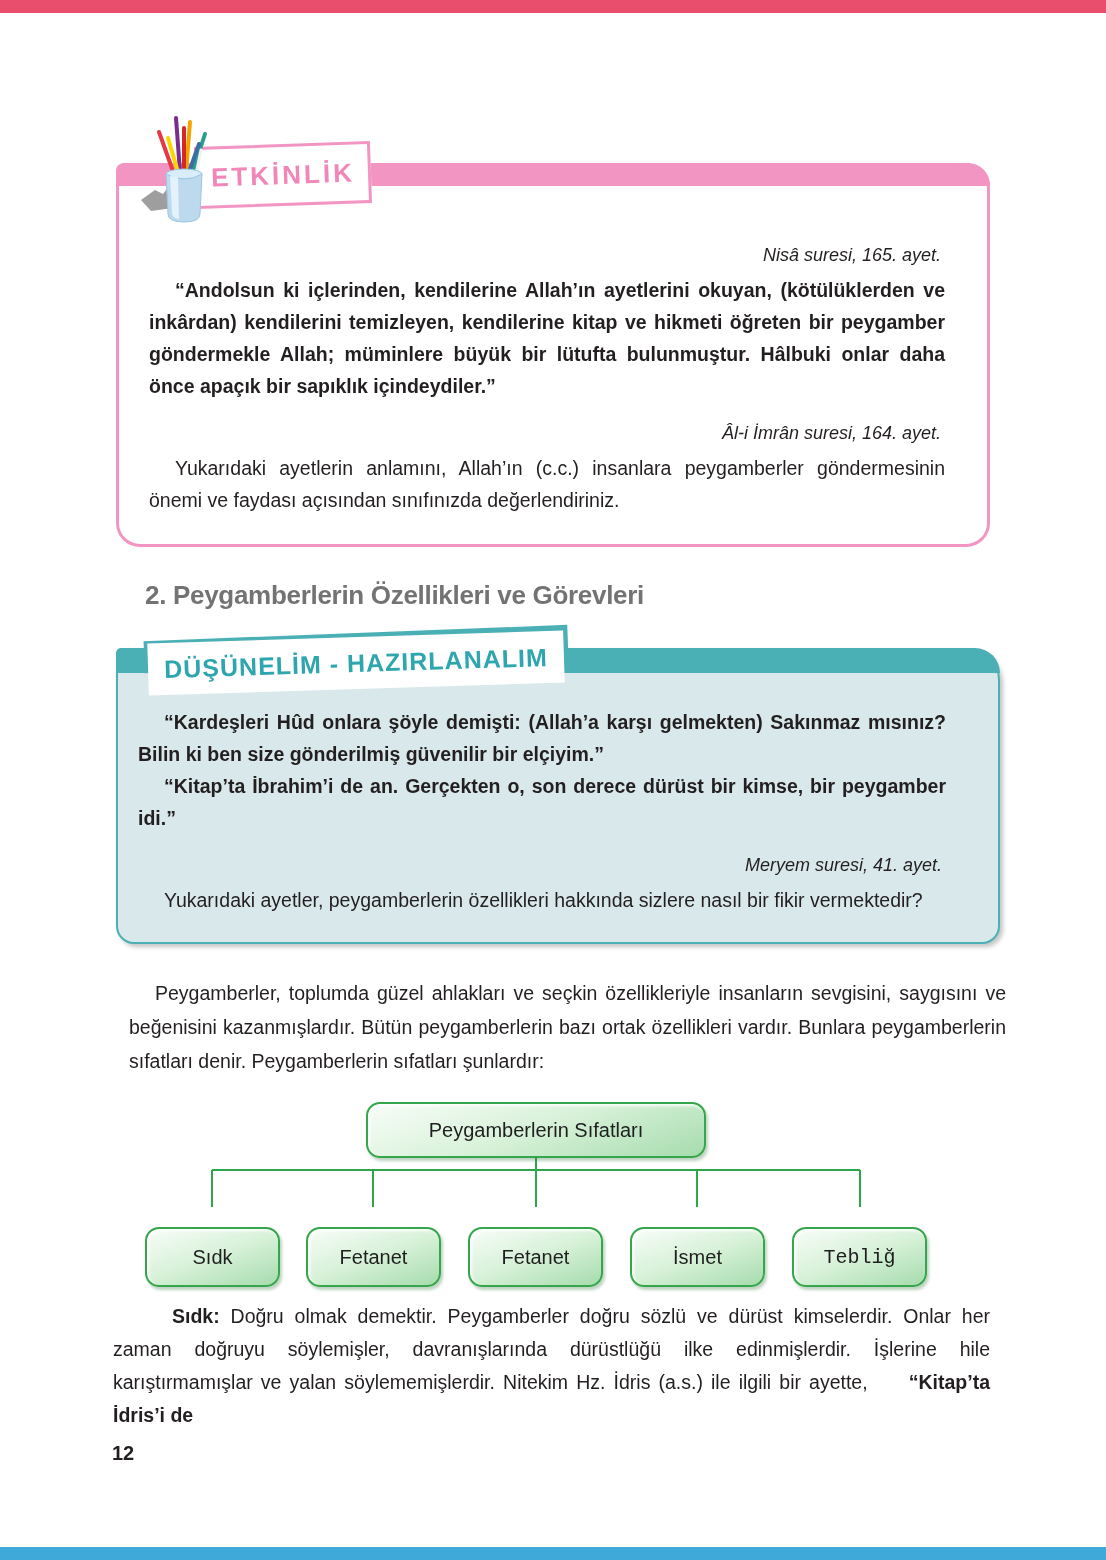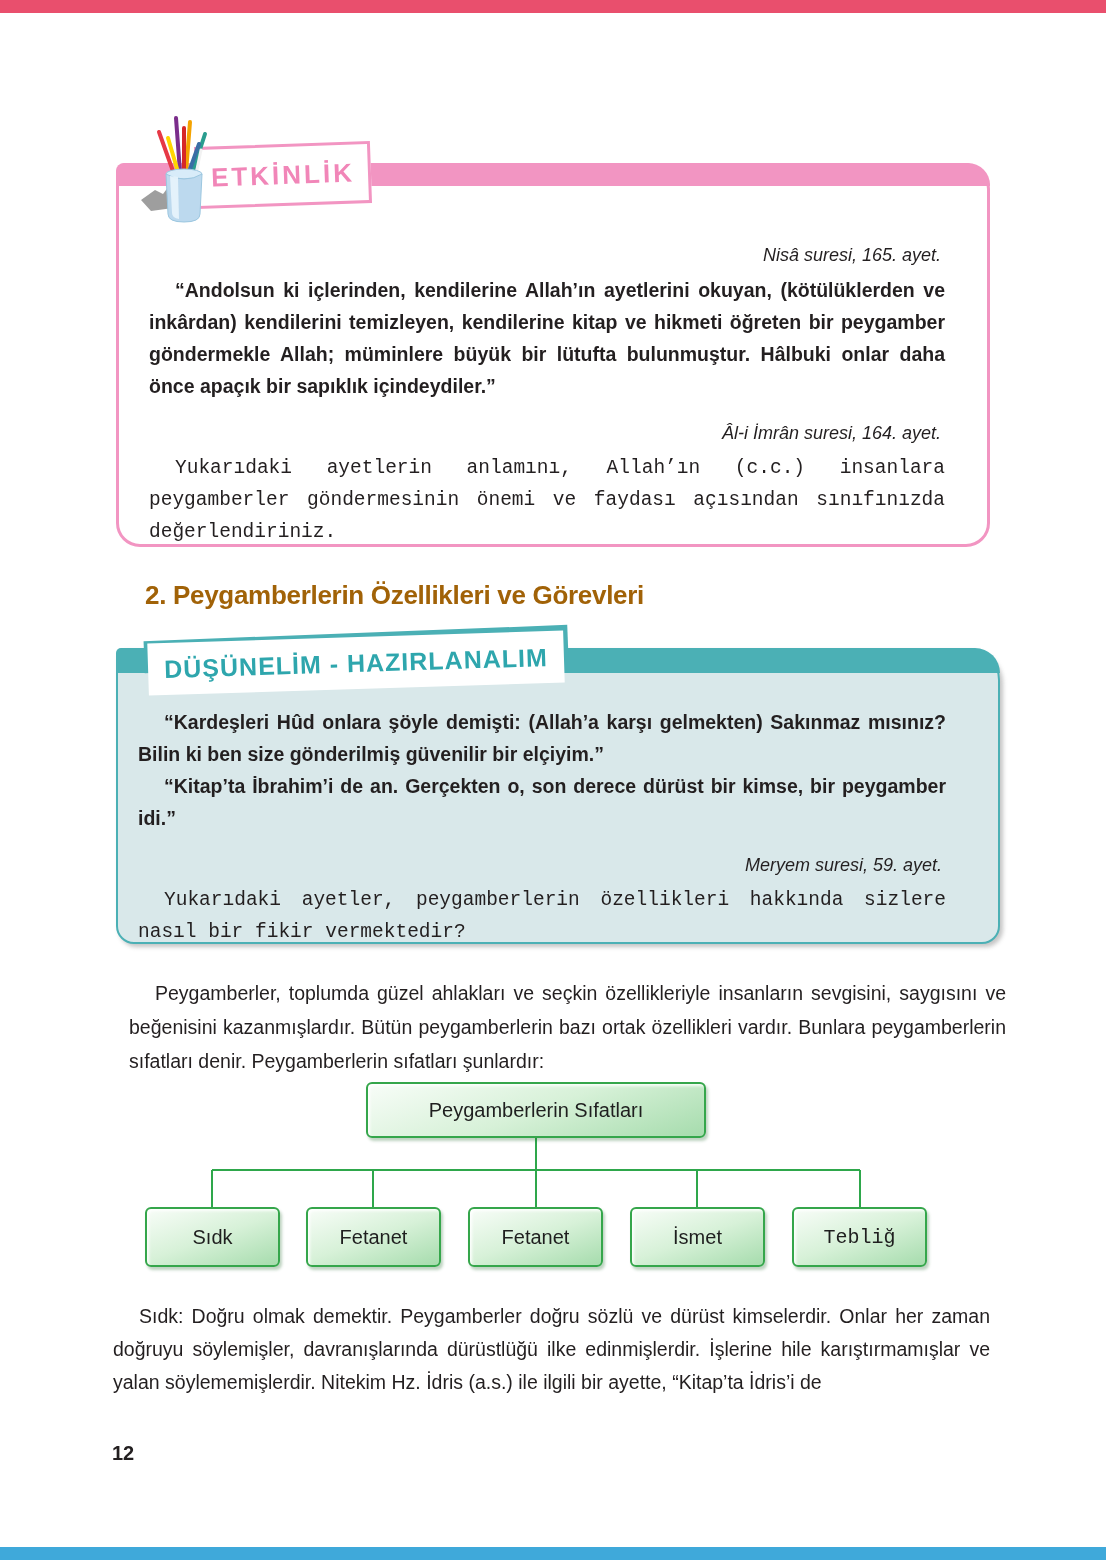--- a/index.html
+++ b/index.html
@@ -18,25 +18,25 @@
   .ab-label{position:absolute;left:76px;top:-22px;width:170px;height:56px;background:#fff;
     border:3px solid #f295c2;transform:rotate(-2deg);display:flex;align-items:center;
     justify-content:center;font-weight:bold;font-size:26px;letter-spacing:3px;
     color:#f186b8;z-index:3;}
   .pencil-cup{position:absolute;left:20px;top:-56px;width:92px;height:118px;z-index:4;}
 
   .quote{font-weight:bold;font-size:19.5px;line-height:32px;text-align:justify;
     text-indent:26px;margin:0;}
   .source{font-style:italic;font-size:18px;text-align:right;margin:21px 4px 8px 0;}
   .plain{font-weight:normal;font-size:19.5px;line-height:32px;text-align:justify;
-    text-indent:26px;margin:4px 0 0 0;font-family:Liberation Mono, monospace;}
+    text-indent:26px;margin:4px 0 0 0;}
 
   
   .section-heading{position:absolute;left:145px;top:580px;font-size:26px;font-weight:bold;
-    color:#a16207;letter-spacing:-0.3px;}
+    color:#737373;letter-spacing:-0.3px;}
 
   
   .think-box{position:absolute;left:116px;top:648px;width:884px;height:296px;
     box-sizing:border-box;background:#d9e8ea;border:2px solid #4bb0b5;
     border-radius:8px 32px 18px 18px;box-shadow:3px 3px 4px rgba(110,110,110,.4);
     padding:56px 52px 0 20px;}
   .tb-ribbon{position:absolute;top:-2px;left:-2px;right:-2px;height:25px;
     background:#4bb0b5;border-radius:6px 30px 0 0;}
   .tb-accent{position:absolute;left:26px;top:-17px;width:424px;height:32px;
     background:#4bb0b5;transform:rotate(-2.2deg);z-index:2;}
@@ -45,33 +45,33 @@
     font-weight:bold;font-size:25px;letter-spacing:1px;color:#2ea6ad;z-index:3;}
 
   
   .intro{position:absolute;left:113px;top:960px;width:877px;font-size:19.5px;
     line-height:34px;text-align:justify;text-indent:26px;margin:16px;}
 
   
   .diagram{position:absolute;left:100px;top:1080px;width:906px;height:195px;}
   .dg-lines{position:absolute;left:0;top:0;}
   .node{position:absolute;display:flex;align-items:center;justify-content:center;
-    border:2px solid #35a64b;border-radius:6px;box-sizing:border-box;
+    border:2px solid #35a64b;border-radius:14px;box-sizing:border-box;
     background:linear-gradient(160deg,#f8fdf8 0%,#d7f1d8 50%,#a6dcad 100%);
     box-shadow:inset 2px 2px 3px rgba(255,255,255,.9),2px 3px 3px rgba(40,110,50,.3);
-    font-size:20px;color:#1f1f1f;}
+    font-size:20px;color:#1f1f1f;margin-top:20px;}
   .node-root{left:266px;top:2px;width:340px;height:56px;}
   .node-child{top:127px;width:135px;height:60px;}
   .node-c0{left:45px;} .node-c1{left:206px;} .node-c2{left:368px;}
   .node-c3{left:530px;} .node-c4{left:692px;font-family:Liberation Mono, monospace;}
 
   
   .sidk{position:absolute;left:113px;top:1300px;width:877px;font-size:19.5px;
     line-height:33px;text-align:justify;text-indent:26px;margin:0;}
-  .b{font-weight:normal;}
+  .b{font-weight:bold;margin-left:33px;}
 
   .page-number{position:absolute;left:112px;top:1442px;font-size:20px;font-weight:bold;}
 </style>
 </head>
 <body>
 
 <div class="page">
 
   <div class="edge-top"></div>
 
@@ -105,21 +105,21 @@
 
   <div class="section-heading">2. Peygamberlerin Özellikleri ve Görevleri</div>
 
   <div class="think-box">
     <div class="tb-ribbon"></div>
     <div class="tb-accent"></div>
     <div class="tb-label">DÜŞÜNELİM - HAZIRLANALIM</div>
 
     <p class="quote">“Kardeşleri Hûd onlara şöyle demişti: (Allah’a karşı gelmekten) Sakınmaz mısınız? Bilin ki ben size gönderilmiş güvenilir bir elçiyim.”</p>
     <p class="quote">“Kitap’ta İbrahim’i de an. Gerçekten o, son derece dürüst bir kimse, bir peygamber idi.”</p>
-    <p class="source">Meryem suresi, 59. ayet.</p>
+    <p class="source">Meryem suresi, 41. ayet.</p>
     <p class="plain">Yukarıdaki ayetler, peygamberlerin özellikleri hakkında sizlere nasıl bir fikir vermektedir?</p>
   </div>
 
   <p class="intro">Peygamberler, toplumda güzel ahlakları ve seçkin özellikleriyle insanların sevgisini, saygısını ve beğenisini kazanmışlardır. Bütün peygamberlerin bazı ortak özellikleri vardır. Bunlara peygamberlerin sıfatları denir. Peygamberlerin sıfatları şunlardır:</p>
 
   <div class="diagram">
     <svg class="dg-lines" width="906" height="195">
       <path d="M436,58 V127 M112,90 H760 M112,90 V127 M273,90 V127 M597,90 V127 M760,90 V127" stroke="#2ea74b" stroke-width="2" fill="none"></path>
     </svg>
     <div class="node node-root">Peygamberlerin Sıfatları</div>

